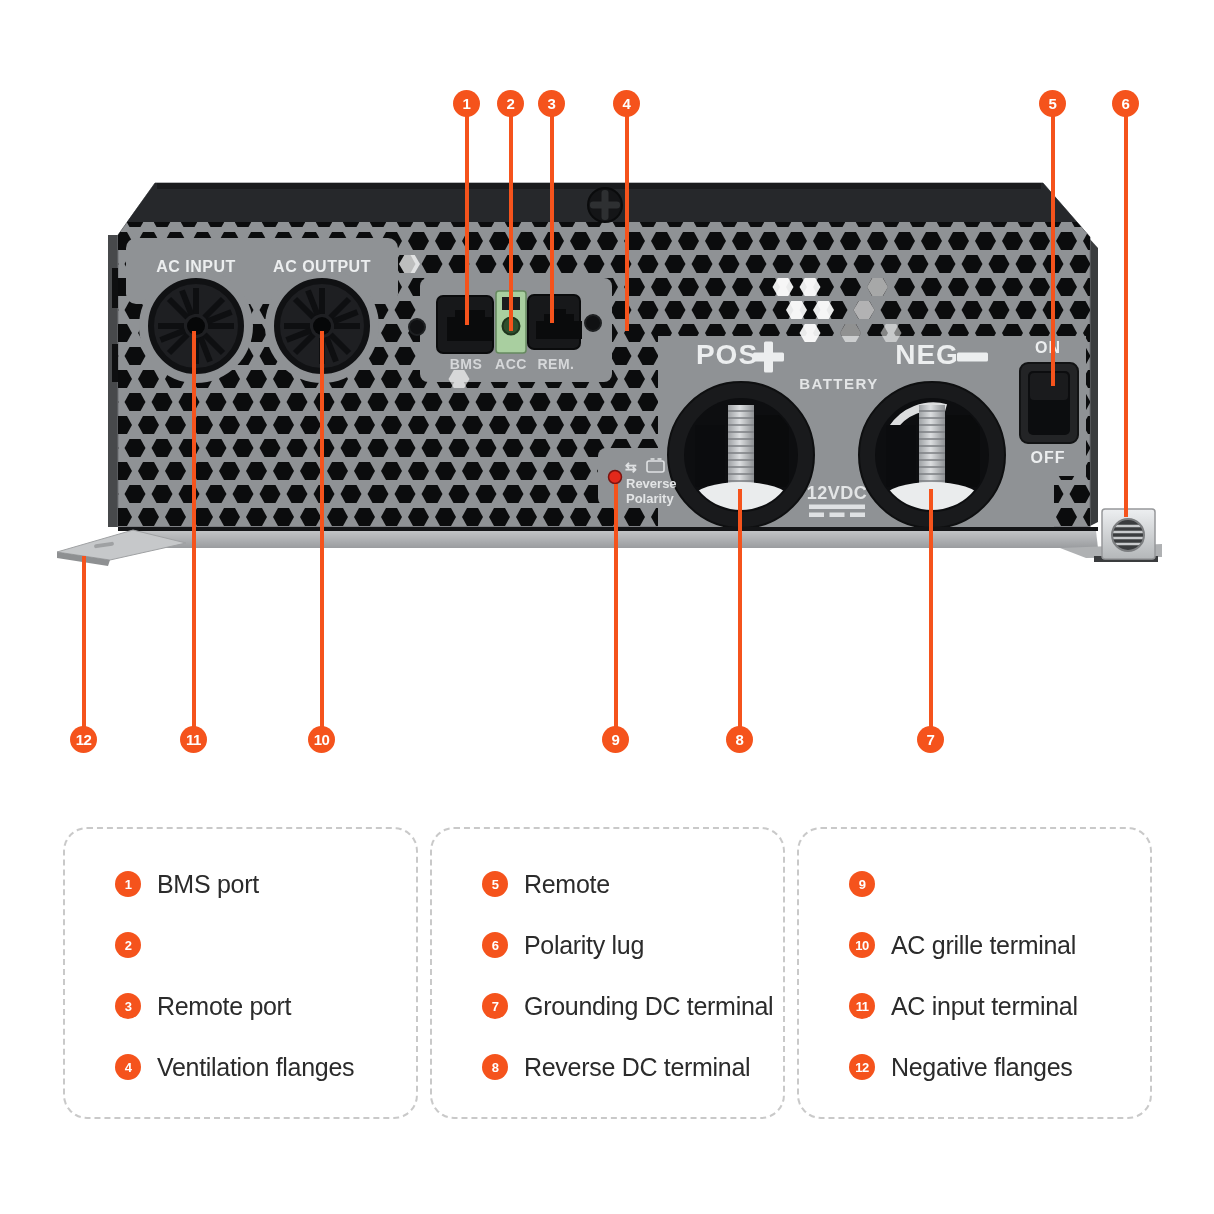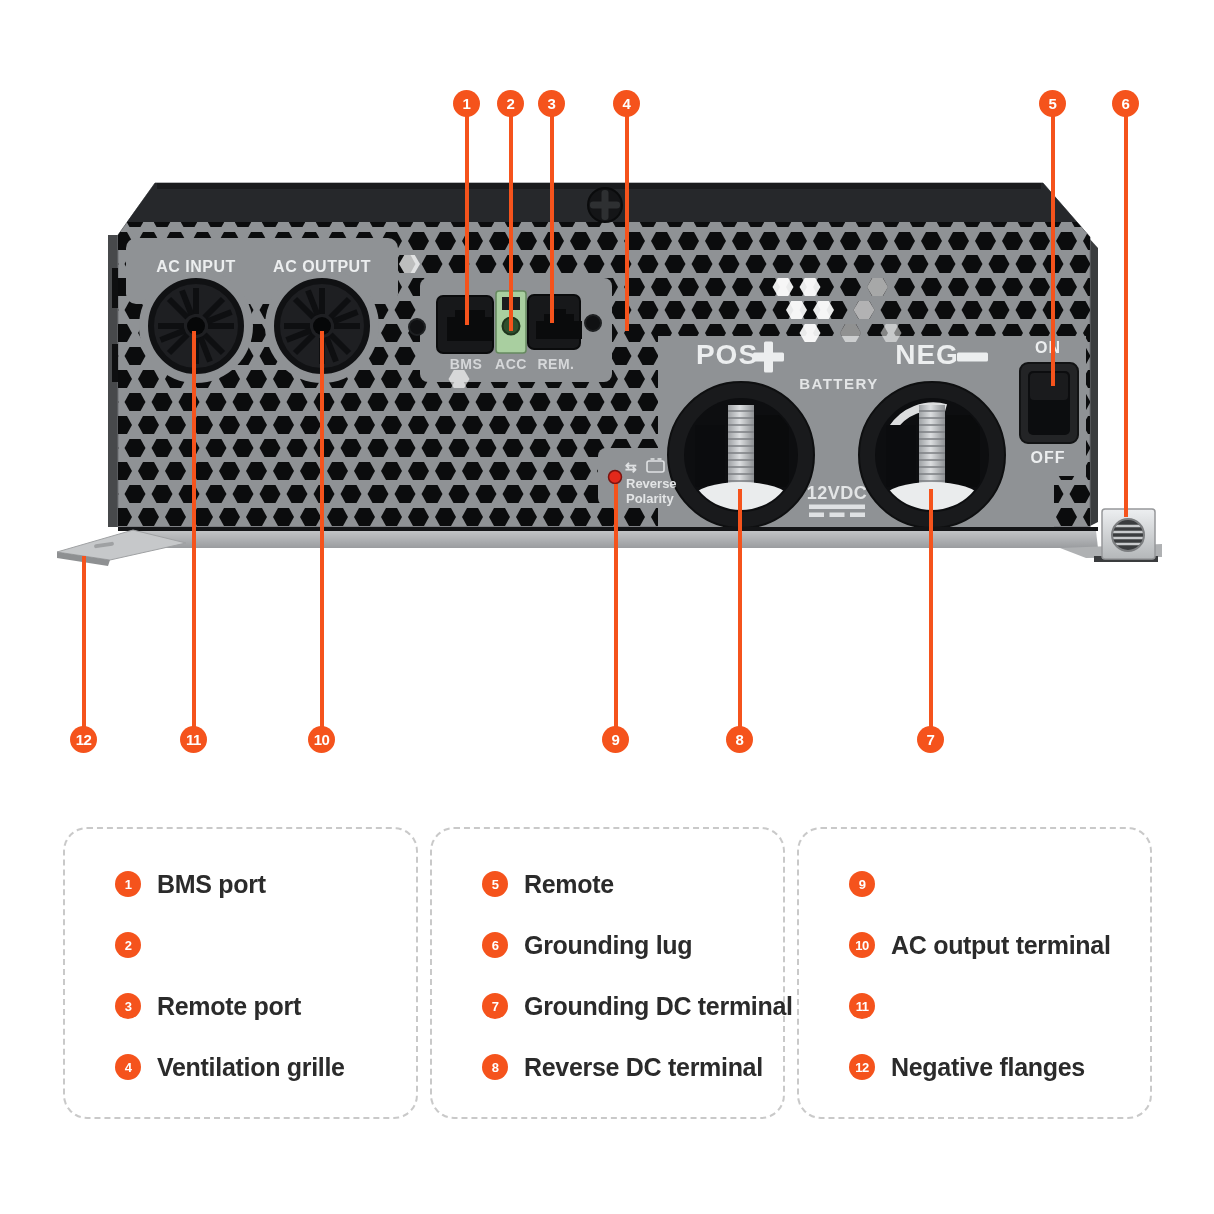--- a/index.html
+++ b/index.html
@@ -10,21 +10,21 @@
   .c-circle{position:absolute;width:27px;height:27px;border-radius:50%;background:#F5531C;
             color:#fff;display:flex;align-items:center;justify-content:center;
             font-weight:bold;font-size:15px;z-index:5;letter-spacing:-0.5px;}
   
   .legend-box{position:absolute;top:827px;width:355px;height:292px;box-sizing:border-box;
               border:2px dashed #C9C9C9;border-radius:24px;padding:42px 10px 0 50px;background:#fff;}
   .legend-row{display:flex;align-items:center;gap:16px;height:26px;margin-bottom:35px;}
   .badge{flex:0 0 26px;width:26px;height:26px;border-radius:50%;background:#F5531C;color:#fff;
          display:flex;align-items:center;justify-content:center;font-size:13px;font-weight:bold;
          letter-spacing:-0.5px;}
-  .lbl{font-size:25px;font-weight:bold;color:#2B2B2B;letter-spacing:-0.3px;white-space:nowrap;}
+  .lbl{font-size:25px;font-weight:normal;color:#2B2B2B;letter-spacing:-0.3px;white-space:nowrap;}
   svg text{font-family:"Liberation Sans", sans-serif;}
 </style>
 </head>
 <body>
 
 <div id="canvas">
 
   <svg width="1214" height="790" style="position:absolute;left:0;top:0;z-index:1;" viewBox="0 0 1214 790">
     <defs>
       <pattern id="hexp" width="27" height="46" patternUnits="userSpaceOnUse">
@@ -278,53 +278,54 @@
     </div>
     <div class="legend-row">
       <span class="badge">2</span>
     </div>
     <div class="legend-row">
       <span class="badge">3</span>
       <span class="lbl">Remote port</span>
     </div>
     <div class="legend-row">
       <span class="badge">4</span>
-      <span class="lbl">Ventilation grille</span>
+      <span class="lbl">Ventilation flanges</span>
     </div>
   </div>
 
   <div class="legend-box" style="left:430px;">
     <div class="legend-row">
       <span class="badge">5</span>
       <span class="lbl">Remote</span>
     </div>
     <div class="legend-row">
       <span class="badge">6</span>
-      <span class="lbl">Grounding lug</span>
+      <span class="lbl">Polarity lug</span>
     </div>
     <div class="legend-row">
       <span class="badge">7</span>
       <span class="lbl">Grounding DC terminal</span>
     </div>
     <div class="legend-row">
       <span class="badge">8</span>
       <span class="lbl">Reverse DC terminal</span>
     </div>
   </div>
 
   <div class="legend-box" style="left:797px;">
     <div class="legend-row">
       <span class="badge">9</span>
     </div>
     <div class="legend-row">
       <span class="badge">10</span>
-      <span class="lbl">AC output terminal</span>
+      <span class="lbl">AC grille terminal</span>
     </div>
     <div class="legend-row">
       <span class="badge">11</span>
+      <span class="lbl">AC input terminal</span>
     </div>
     <div class="legend-row">
       <span class="badge">12</span>
       <span class="lbl">Negative flanges</span>
     </div>
   </div>
 
 </div>
 
 </body></html>

